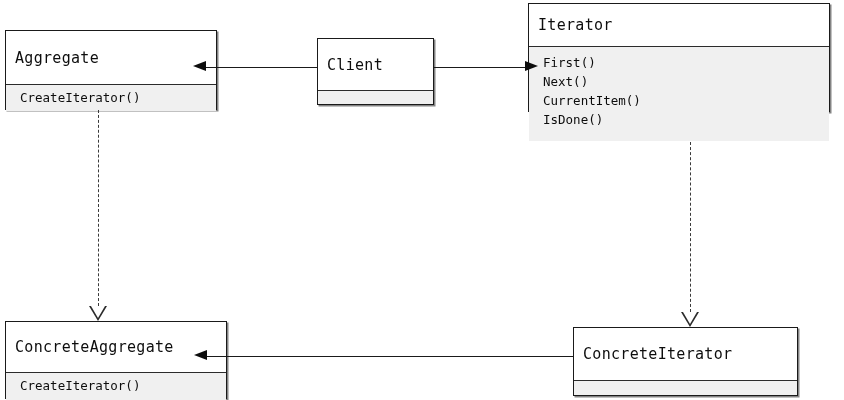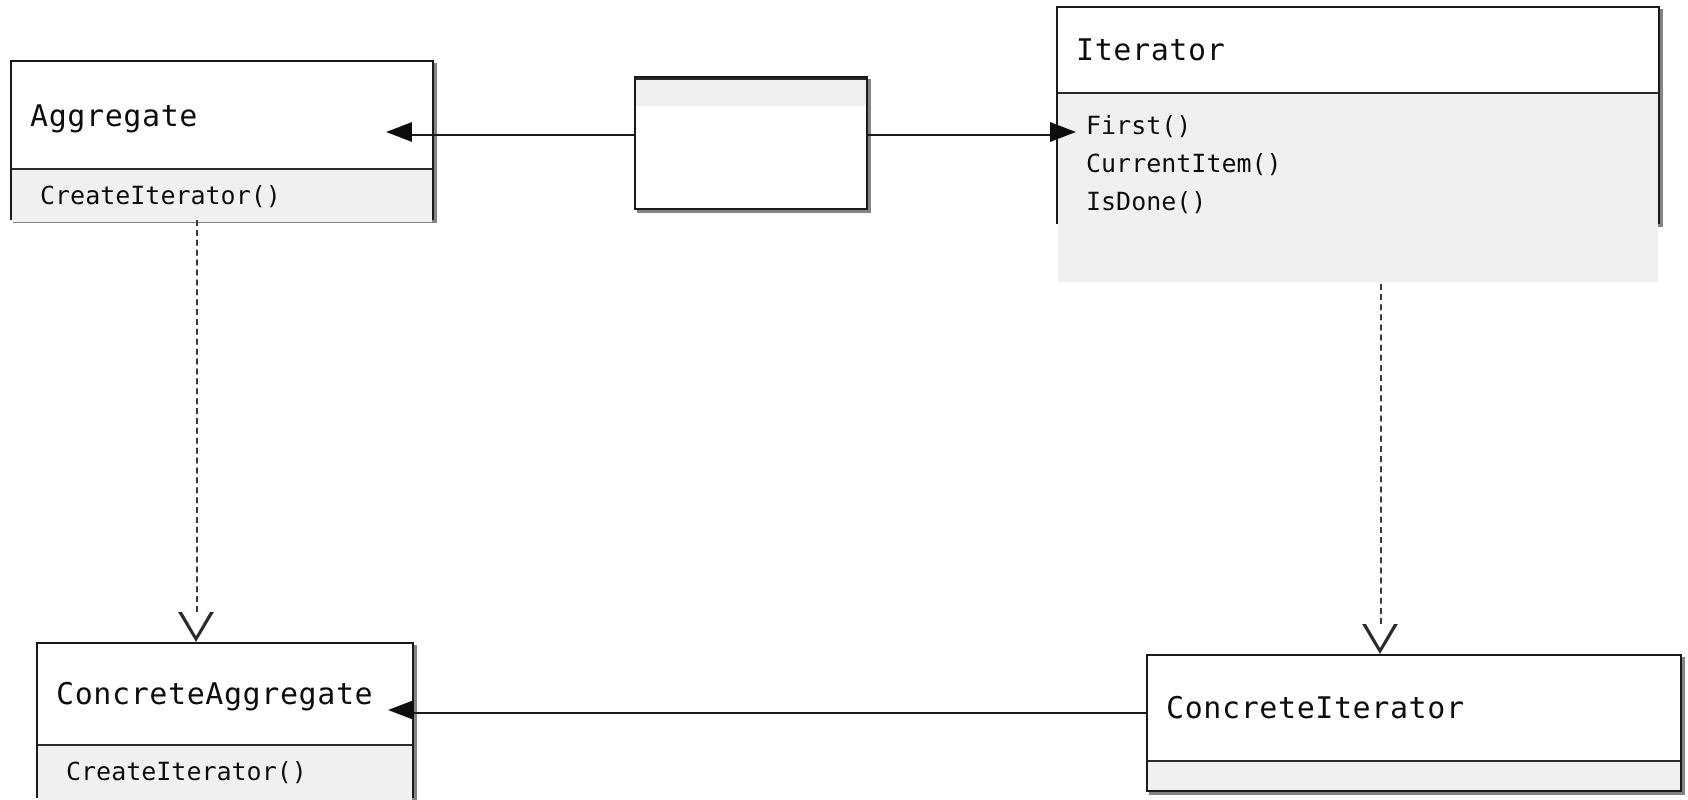--- a/index.html
+++ b/index.html
@@ -109,40 +109,42 @@
 <div id="canvas">
 
   <div class="uml-box" style="left:5px; top:30px; width:212px; height:80px;">
     <div class="uml-title" style="height:53px;">Aggregate</div>
     <div class="uml-members" style="height:27px; padding-top:3px;">
       <div class="uml-member">CreateIterator()</div>
     </div>
   </div>
 
   <div class="uml-box" style="left:317px; top:38px; width:117px; height:67px;">
+    <div class="uml-title" style="height:51px;">Client</div>
     <div class="uml-members empty" style="height:14px;"></div>
   </div>
 
   <div class="uml-box" style="left:528px; top:3px; width:302px; height:109px;">
     <div class="uml-title" style="height:42px;">Iterator</div>
     <div class="uml-members" style="height:95px; padding-top:6px;">
       <div class="uml-member">First()</div>
+      <div class="uml-member">Next()</div>
       <div class="uml-member">CurrentItem()</div>
       <div class="uml-member">IsDone()</div>
     </div>
   </div>
 
-  <div class="uml-box" style="left:18px; top:321px; width:189px; height:78px;">
+  <div class="uml-box" style="left:5px; top:321px; width:222px; height:78px;">
     <div class="uml-title" style="height:50px;">ConcreteAggregate</div>
     <div class="uml-members" style="height:28px; padding-top:3px;">
       <div class="uml-member">CreateIterator()</div>
     </div>
   </div>
 
-  <div class="uml-box" style="left:573px; top:327px; width:268px; height:69px;">
+  <div class="uml-box" style="left:573px; top:327px; width:225px; height:69px;">
     <div class="uml-title" style="height:52px;">ConcreteIterator</div>
     <div class="uml-members empty" style="height:15px;"></div>
   </div>
 
   <div class="conn">
     <div class="hline" style="left:205px; top:67px; width:112px;"></div>
     <div class="arrow-left" style="left:193px; top:61px;"></div>
   </div>
 
   <div class="conn">

